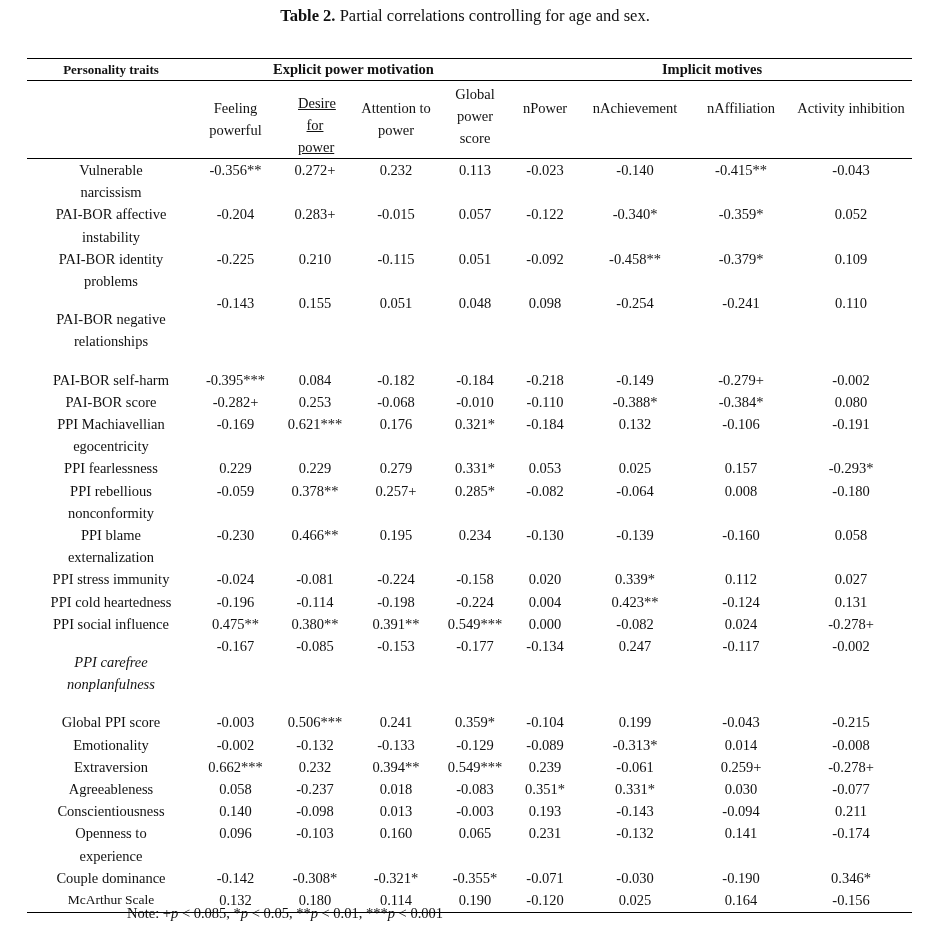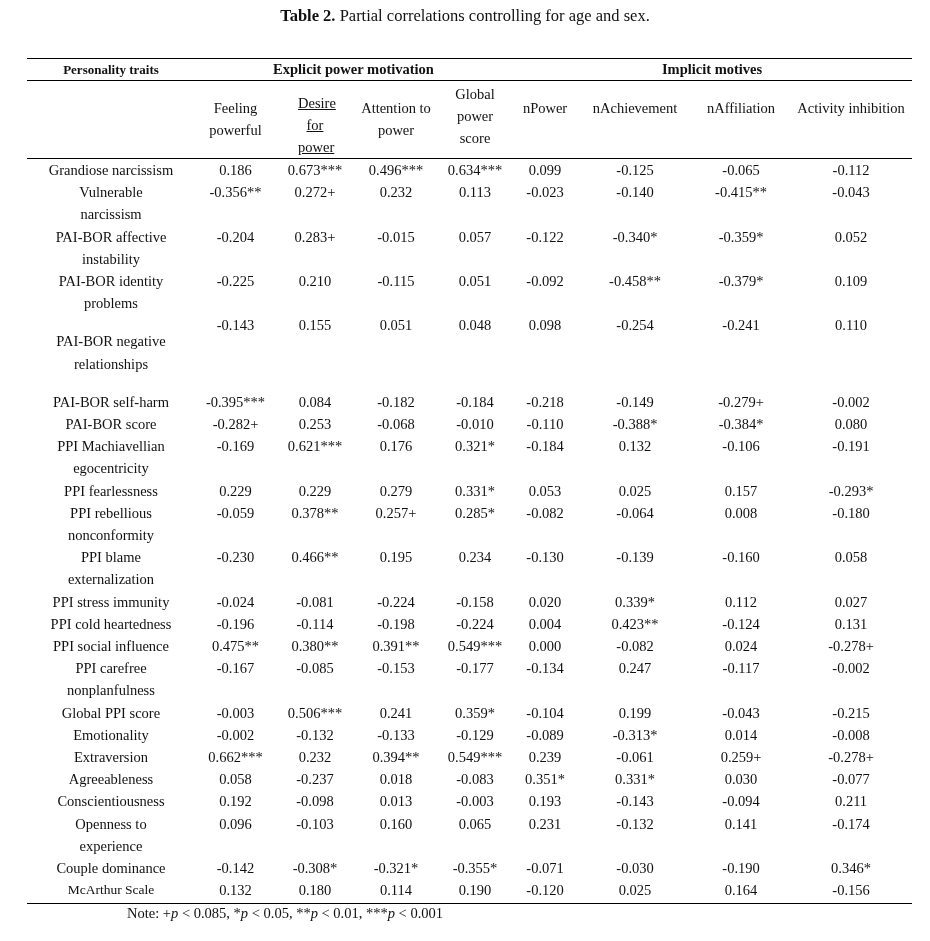--- a/index.html
+++ b/index.html
@@ -49,31 +49,20 @@
         <th style="white-space: normal; font-family: Liberation Serif, serif;">Attention to power</th>
         <th style="white-space: normal; padding: 2px 14px 0px;">Global power score</th>
         <th style="white-space: normal;">nPower</th>
         <th style="white-space: normal;">nAchievement</th>
         <th style="white-space: normal;">nAffiliation</th>
         <th style="white-space: normal;">Activity inhibition</th>
       </tr>
   </thead>
   <tbody id="tbody">
       <tr>
-        <td class="lbl">Grandiose narcissism</td>
-        <td>0.186</td>
-        <td>0.673***</td>
-        <td>0.496***</td>
-        <td>0.634***</td>
-        <td>0.099</td>
-        <td>-0.125</td>
-        <td>-0.065</td>
-        <td>-0.112</td>
-      </tr>
-      <tr>
         <td class="lbl">
           <div style="width: 100px; margin: 0px auto;">Vulnerable narcissism</div>
         </td>
         <td>-0.356**</td>
         <td>0.272+</td>
         <td>0.232</td>
         <td>0.113</td>
         <td>-0.023</td>
         <td>-0.140</td>
         <td>-0.415**</td>
@@ -218,21 +207,21 @@
         <td>0.380**</td>
         <td>0.391**</td>
         <td>0.549***</td>
         <td>0.000</td>
         <td>-0.082</td>
         <td>0.024</td>
         <td>-0.278+</td>
       </tr>
       <tr>
         <td class="lbl">
-          <div style="width: 120px; margin: 0px auto;">PPI carefree nonplanfulness</div>
+          <div style="width: 120px; margin: 16px auto; font-style: italic;">PPI carefree nonplanfulness</div>
         </td>
         <td>-0.167</td>
         <td>-0.085</td>
         <td>-0.153</td>
         <td>-0.177</td>
         <td>-0.134</td>
         <td>0.247</td>
         <td>-0.117</td>
         <td>-0.002</td>
       </tr>
@@ -275,21 +264,21 @@
         <td>-0.237</td>
         <td>0.018</td>
         <td>-0.083</td>
         <td>0.351*</td>
         <td>0.331*</td>
         <td>0.030</td>
         <td>-0.077</td>
       </tr>
       <tr>
         <td class="lbl">Conscientiousness</td>
-        <td>0.192</td>
+        <td>0.140</td>
         <td>-0.098</td>
         <td>0.013</td>
         <td>-0.003</td>
         <td>0.193</td>
         <td>-0.143</td>
         <td>-0.094</td>
         <td>0.211</td>
       </tr>
       <tr>
         <td class="lbl">

